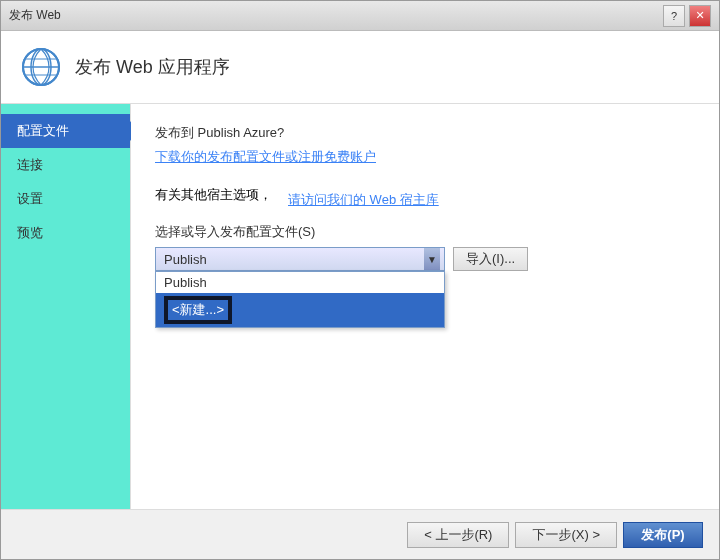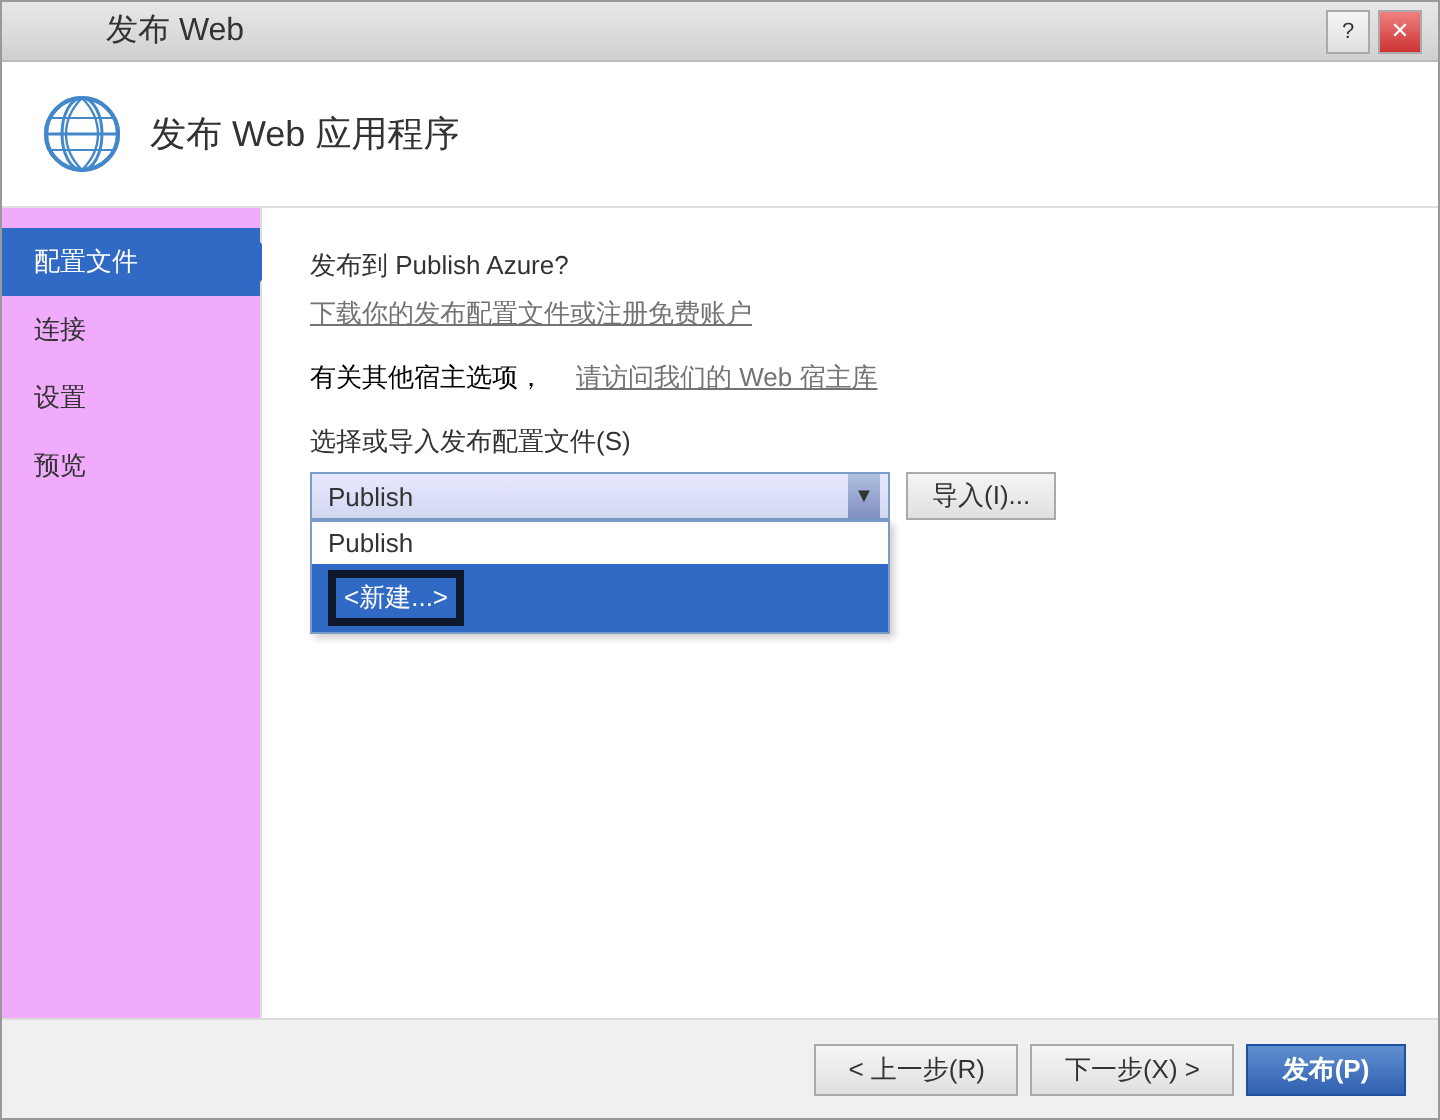--- a/index.html
+++ b/index.html
@@ -23,23 +23,22 @@
       background: linear-gradient(to bottom, #e8e8e8, #d0d0d0);
       height: 30px;
       display: flex;
       align-items: center;
       justify-content: space-between;
       padding: 0 8px;
       border-bottom: 1px solid #bbb;
       flex-shrink: 0;
     }
     .titlebar-title {
-      font-size: 16px;
-      color: #333;
-      margin-left: 44px;
+      font-size: 12px;
+      color: #333;
     }
     .titlebar-buttons {
       display: flex;
       gap: 4px;
     }
     .titlebar-btn {
       width: 22px;
       height: 22px;
       background: linear-gradient(to bottom, #f5f5f5, #e0e0e0);
       border: 1px solid #aaa;
@@ -73,21 +72,21 @@
       color: #333;
       font-weight: normal;
     }
     .dialog-body {
       display: flex;
       flex: 1;
       overflow: hidden;
     }
     .sidebar {
       width: 130px;
-      background: #f0abfc;
+      background: #5eead4;
       border-right: 1px solid #ddd;
       padding-top: 10px;
       flex-shrink: 0;
     }
     .sidebar-item {
       padding: 8px 16px;
       cursor: pointer;
       color: #333;
       font-size: 13px;
     }
@@ -114,24 +113,25 @@
       padding: 20px 24px;
       overflow: hidden;
       position: relative;
     }
     .section-title {
       font-size: 13px;
       color: #333;
       margin-bottom: 6px;
     }
     .link {
-      color: #737373;
+      color: #3b82f6;
       text-decoration: underline;
       cursor: pointer;
       font-size: 13px;
+      margin-top: 11px;
     }
     .section-spacer {
       margin-bottom: 14px;
     }
     .label {
       font-size: 13px;
       color: #333;
       margin-bottom: 6px;
     }
     .dropdown-row {

